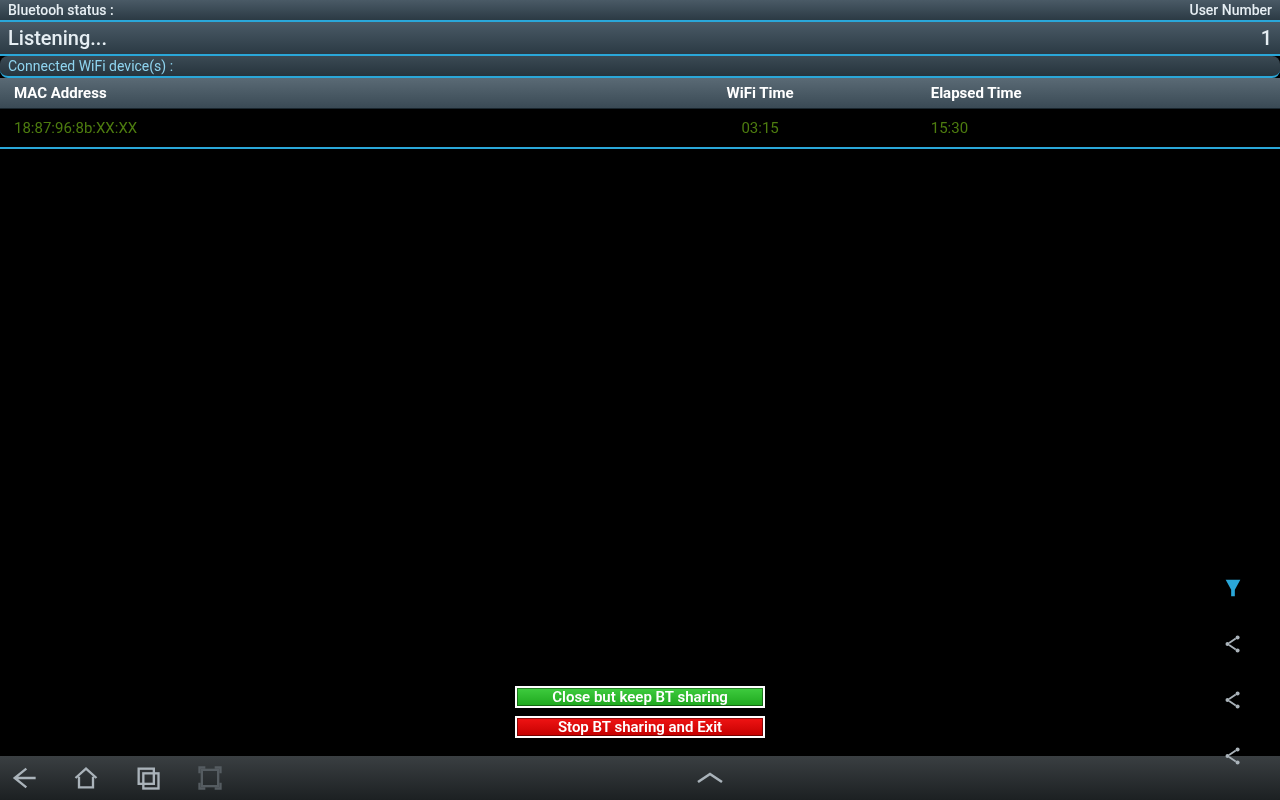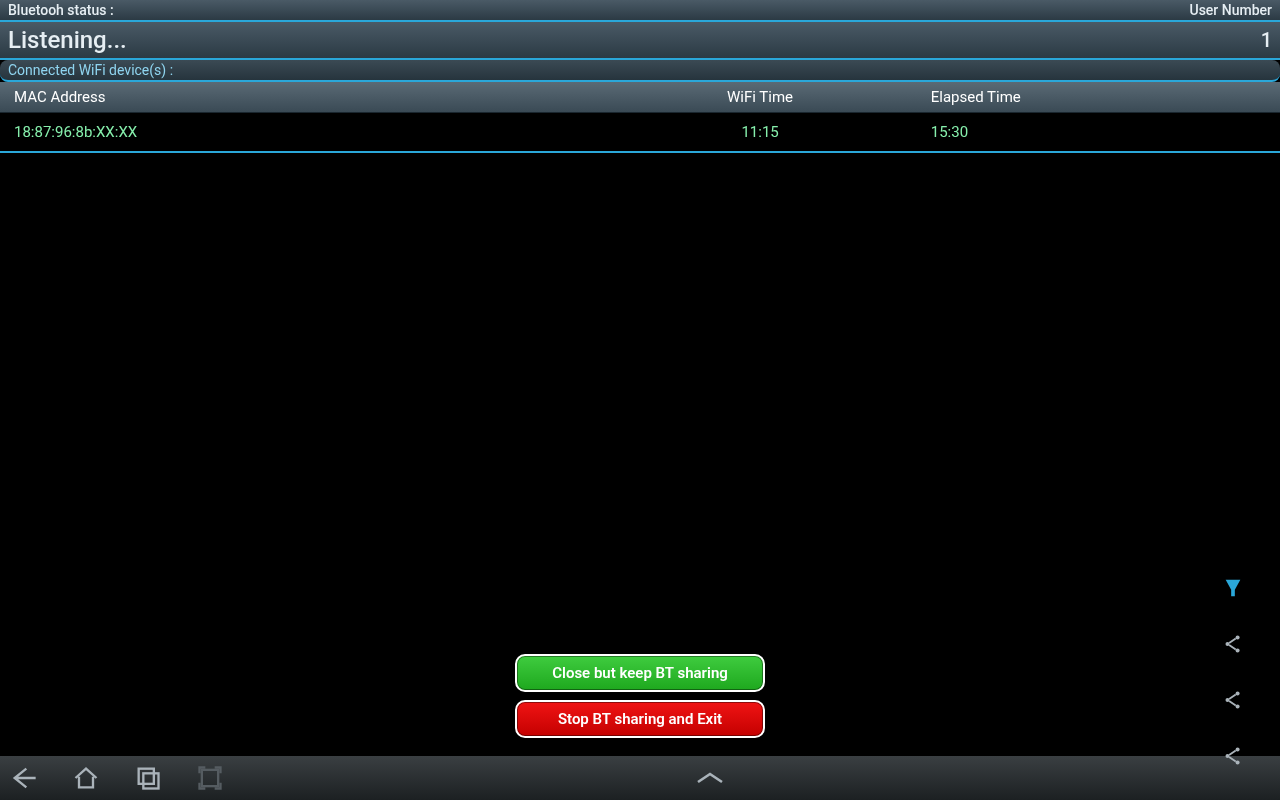--- a/index.html
+++ b/index.html
@@ -10,64 +10,64 @@
     background: linear-gradient(#4a5a66, #2b3a44);
     border-bottom: 2px solid #2aa7d9;
     display:flex; justify-content:space-between; align-items:center;
     padding: 2px 8px;
     font-size: 14px;
     color:#e6eef3;
   }
   .section-bar.big { padding:4px 8px; }
   .section-bar .left { font-weight:500; }
   .section-bar .right { font-weight:500; }
-  .status-value { font-size:24px; font-weight:600; }
+  .status-value { font-size:20px; font-weight:600; }
   .count-value { font-size:20px; font-weight:600; }
   .sub-bar {
     background: linear-gradient(#3b4a54, #26343d);
     border-bottom: 2px solid #2aa7d9;
     padding: 2px 8px;
     font-size: 14px;
     color:#8fd4ef;
     border-radius:8px;
   }
   
   .table-header {
     display:flex;
     background: linear-gradient(#5a6a75, #3a4a55);
     border-bottom:1px solid #1a262e;
     padding: 6px 8px;
     font-size:15px;
-    font-weight:400;
+    font-weight:700;
   }
   .col-mac { flex: 0 0 46%; text-align:left; padding-left:6px;}
   .col-start { flex: 0 0 27%; text-align:center; }
   .col-elapsed { flex: 0 0 27%; text-align:left; }
   .table-row {
     display:flex;
     padding: 10px 8px;
     border-bottom: 2px solid #2aa7d9;
     font-size:15px;
-    color:#86efac;
+    color:#4d7c0f;
   }
   .table-row .col-mac { font-weight:400; }
   .table-row .col-start, .table-row .col-elapsed { font-weight:400; }
   
   .action-buttons {
     position:absolute;
     left:0; right:0;
     bottom:56px;
     display:flex; flex-direction:column; align-items:center;
     gap:8px;
     padding-bottom:6px;
   }
   .pill-btn {
     width:250px;
-    padding:8px 0;
-    border-radius:10px;
+    padding:0 0;
+    border-radius:0;
     border:2px solid #fff;
     color:#fff;
     font-size:15px;
     font-weight:600;
     text-align:center;
     cursor:pointer;
     box-shadow: 0 0 0 1px rgba(0,0,0,.4) inset;
   }
   .pill-green { background: linear-gradient(#3fcc3f, #1ea81e); }
   .pill-red   { background: linear-gradient(#f01414, #c40000); }
@@ -110,21 +110,21 @@
   <div class="sub-bar">Connected WiFi device(s) :</div>
 
   <div class="table-header">
     <div class="col-mac">MAC Address</div>
     <div class="col-start">WiFi Time</div>
     <div class="col-elapsed">Elapsed Time</div>
   </div>
 
   <div class="table-row">
     <div class="col-mac">18:87:96:8b:XX:XX</div>
-    <div class="col-start">11:15</div>
+    <div class="col-start">03:15</div>
     <div class="col-elapsed">15:30</div>
   </div>
 
   <div class="action-buttons">
     <div class="pill-btn pill-green">Close but keep BT sharing</div>
     <div class="pill-btn pill-red">Stop BT sharing and Exit</div>
   </div>
 
   <div class="navbar">
     <div class="nav-left">

